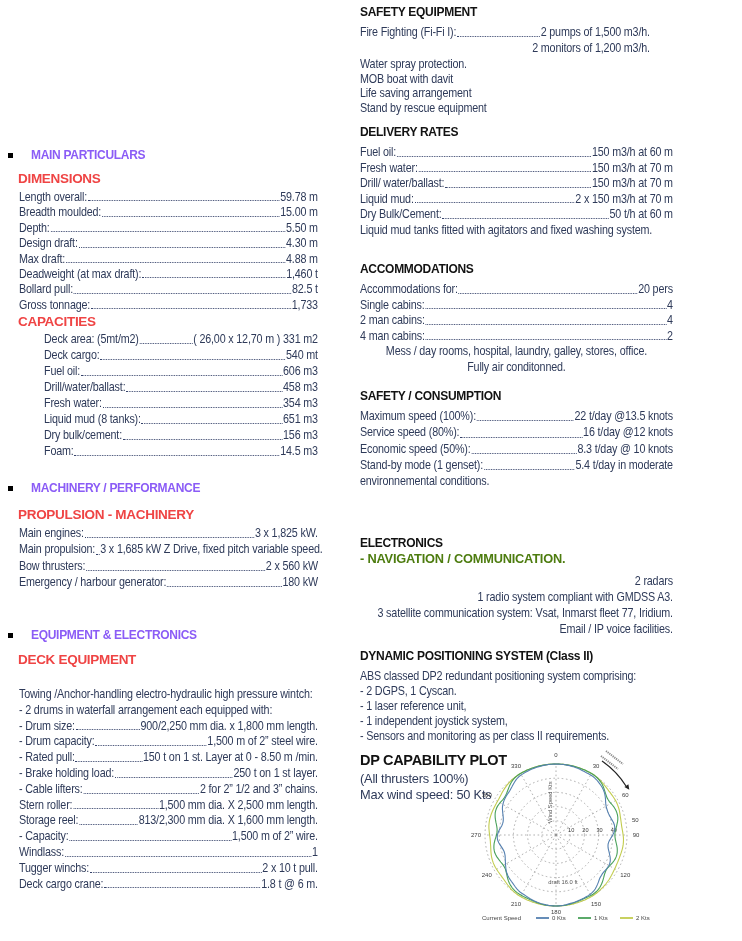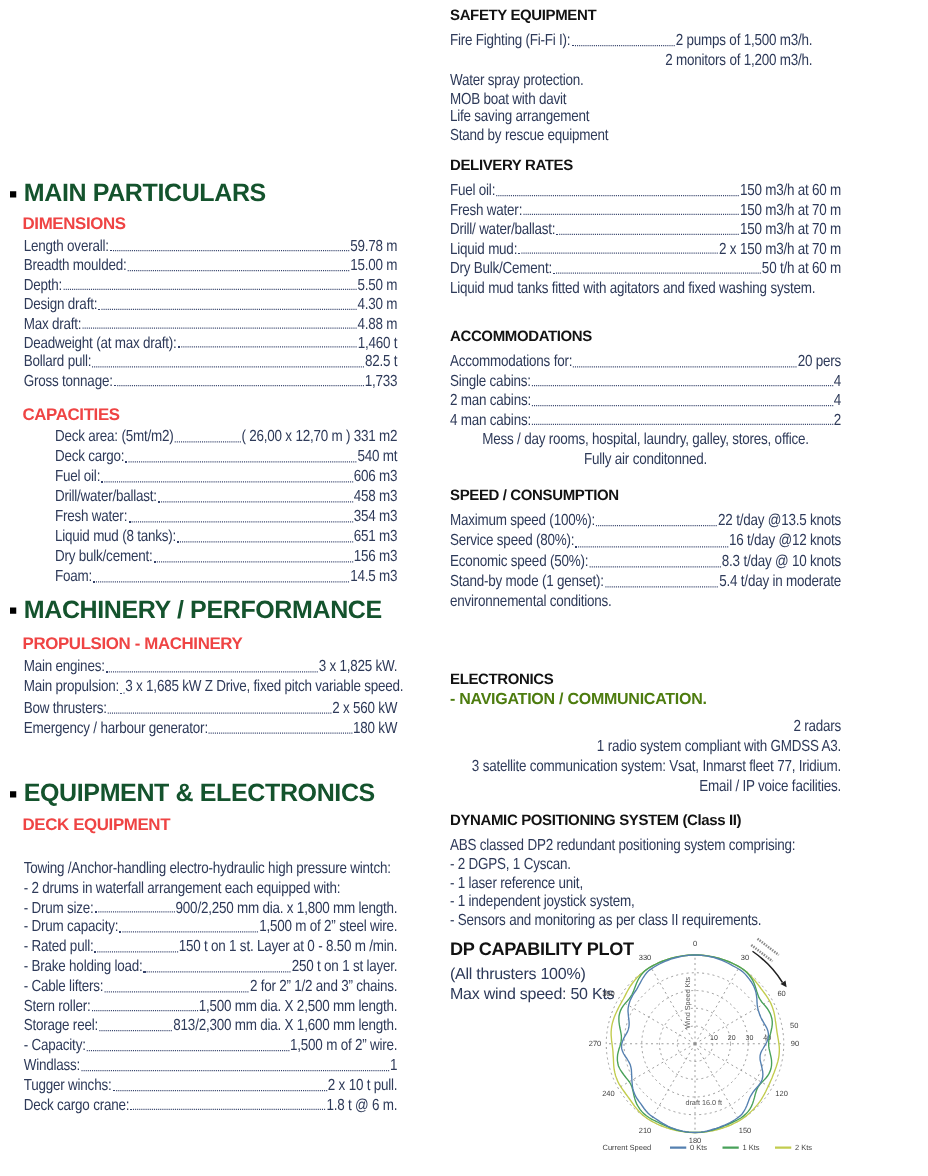--- a/index.html
+++ b/index.html
@@ -1,21 +1,21 @@
 <!DOCTYPE html>
 <html><head>
 <meta charset="utf-8">
 <style>
   html,body{margin:0;padding:0;}
   body{width:742px;height:941px;position:relative;background:#ffffff;
        font-family:"Liberation Sans",sans-serif;color:#2e3a59;overflow:hidden;}
   .sec{position:absolute;}
   
-  .h1{display:flex;align-items:center;gap:6px;font-weight:bold;color:#14532d;
-      font-size:20px;letter-spacing:-0.3px;line-height:18px;white-space:nowrap;}
+  .h1{display:flex;align-items:center;gap:18px;font-weight:bold;color:#8b5cf6;
+      font-size:12px;letter-spacing:-0.3px;line-height:18px;white-space:nowrap;}
   .h1 .bullet{width:5px;height:5px;background:#000;flex:0 0 auto;}
   .h1r{font-weight:bold;color:#121212;font-size:12px;letter-spacing:-0.3px;
        line-height:16px;white-space:nowrap;}
   .h2{font-weight:bold;color:#ef4444;font-size:13.5px;letter-spacing:-0.3px;
       line-height:16px;margin:0 0 0 10px;white-space:nowrap;}
   .sub-bold{font-weight:bold;font-size:12.8px;letter-spacing:-0.2px;line-height:15px;
       color:#4d7c0f;white-space:nowrap;}
   
   .sq{transform:scaleX(0.84);transform-origin:0 0;width:119%;}
   
@@ -85,21 +85,21 @@
           <span class="lead"></span>
           <span class="val">82.5 t</span>
         </div>
         <div class="row">
           <span class="lbl">Gross tonnage:</span>
           <span class="lead"></span>
           <span class="val">1,733</span>
         </div>
       </div>
   </div>
-  <div class="h2" style="margin-top:12px;">CAPACITIES</div>
+  <div class="h2" style="margin-top:2px;">CAPACITIES</div>
   <div class="ind lh159" style="margin-top:1px;margin-left:36px;">
     <div class="sq">
         <div class="row">
           <span class="lbl">Deck area: (5mt/m2)</span>
           <span class="lead"></span>
           <span class="val">( 26,00 x 12,70 m ) 331 m2</span>
         </div>
         <div class="row">
           <span class="lbl">Deck cargo:</span>
           <span class="lead"></span>
@@ -330,21 +330,21 @@
         </div>
       <div>
           <div class="line">Mess / day rooms, hospital, laundry, galley, stores, office.</div>
           <div class="line">Fully air conditonned.</div>
         </div>
     </div>
   </div>
 </div>
 
 <div class="sec" style="left:360px;top:388px;width:313px;">
-  <div class="h1r">SPEED / CONSUMPTION</div>
+  <div class="h1r">SAFETY / CONSUMPTION</div>
   <div class="lh163" style="margin-top:4px;">
     <div class="sq">
       <div>
           <div class="row">
             <span class="lbl">Maximum speed (100%):</span>
             <span class="lead"></span>
             <span class="val">22 t/day @13.5 knots</span>
           </div>
           <div class="row">
             <span class="lbl">Service speed (80%):</span>

